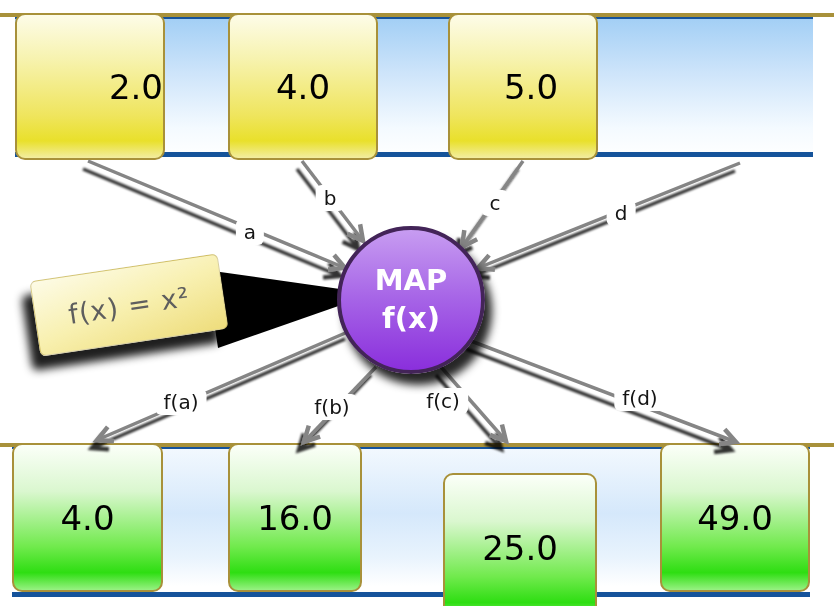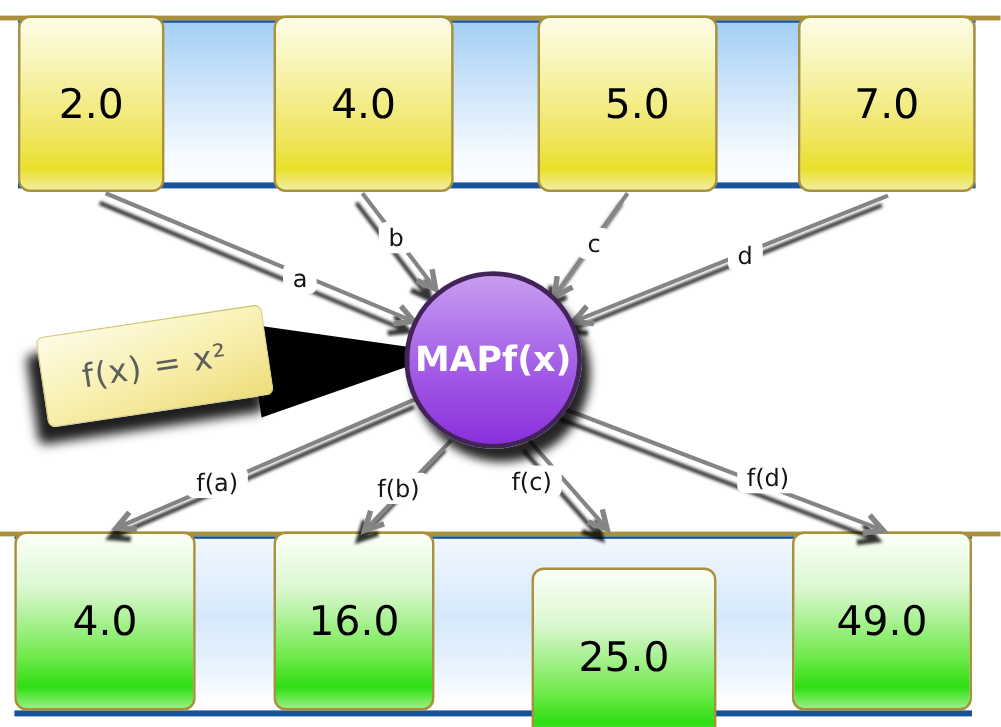--- a/index.html
+++ b/index.html
@@ -18,21 +18,21 @@
   .strip-fill.bottom{left:12px;top:447px;width:798px;height:150px;
     background:linear-gradient(180deg,#f2f8fe 0%,#d5e8fb 45%,#e8f3fd 75%,#ffffff 96%);}
   
   .box{position:absolute;box-sizing:border-box;border:2px solid #a8913a;border-radius:10px;
     display:flex;align-items:center;justify-content:center;
     font-size:34px;color:#000;z-index:2;}
   .box.top{top:13px;height:147px;
     background:linear-gradient(180deg,#fdfce8 0%,#f7f3b0 30%,#efe55e 70%,#e9e02b 88%,#f2eda0 100%);}
   .box.bottom{top:443px;height:149px;
     background:linear-gradient(180deg,#fbfff8 0%,#daf7cf 32%,#71ea4d 70%,#2ede12 88%,#97f182 100%);}
-  .t1{left:15px;width:122px;}  .t2{left:228px;width:150px;}
+  .t1{left:15px;width:150px;justify-content:flex-end;}  .t2{left:228px;width:150px;}
   .t3{left:448px;width:150px;padding-left:16px;} .t4{left:665px;width:148px;}
   .o1{left:12px;width:151px;}  .o2{left:228px;width:134px;}
   .o3{left:443px;width:154px;margin-top:30px;} .o4{left:660px;width:150px;}
   
   svg.wires{position:absolute;left:0;top:0;z-index:3;}
   
   .lbl{position:absolute;transform:translate(-50%,-50%);z-index:4;
     background:#ffffff;padding:1px 8px;border-radius:6px;
     font-size:20px;color:#141414;white-space:nowrap;}
   
@@ -41,21 +41,21 @@
     background:linear-gradient(165deg,#fdfbe6 0%,#f8f0b0 50%,#eedd7c 100%);
     border:1px solid rgba(150,130,50,0.35);
     box-shadow:-10px 13px 9px rgba(0,0,0,0.88);
     display:flex;align-items:center;justify-content:center;
     font-size:27px;color:#5e5e5e;letter-spacing:1px;}
   
   .map-circle{position:absolute;left:337px;top:226px;width:148px;height:148px;z-index:6;
     box-sizing:border-box;border-radius:50%;border:4px solid #432458;
     background:linear-gradient(180deg,#c79cf1 0%,#a765e7 48%,#8a2fdc 100%);
     box-shadow:7px 11px 8px rgba(0,0,0,0.85);
-    display:flex;flex-direction:row;align-items:center;justify-content:center;
+    display:flex;flex-direction:column;align-items:center;justify-content:center;
     color:#ffffff;font-weight:bold;font-size:29px;line-height:1.3;}
 </style>
 </head>
 <body>
 
 <div class="stage">
 
   <div class="gold-bar top"></div>
   <div class="strip-fill top"></div>
 
@@ -63,23 +63,20 @@
   <div class="strip-fill bottom"></div>
 
   <div class="box top t1">
       <span>2.0</span>
     </div>
   <div class="box top t2">
       <span>4.0</span>
     </div>
   <div class="box top t3">
       <span>5.0</span>
-    </div>
-  <div class="box top t4">
-      <span>7.0</span>
     </div>
 
   <div class="box bottom o1">
       <span>4.0</span>
     </div>
   <div class="box bottom o2">
       <span>16.0</span>
     </div>
   <div class="box bottom o3">
       <span>25.0</span>

